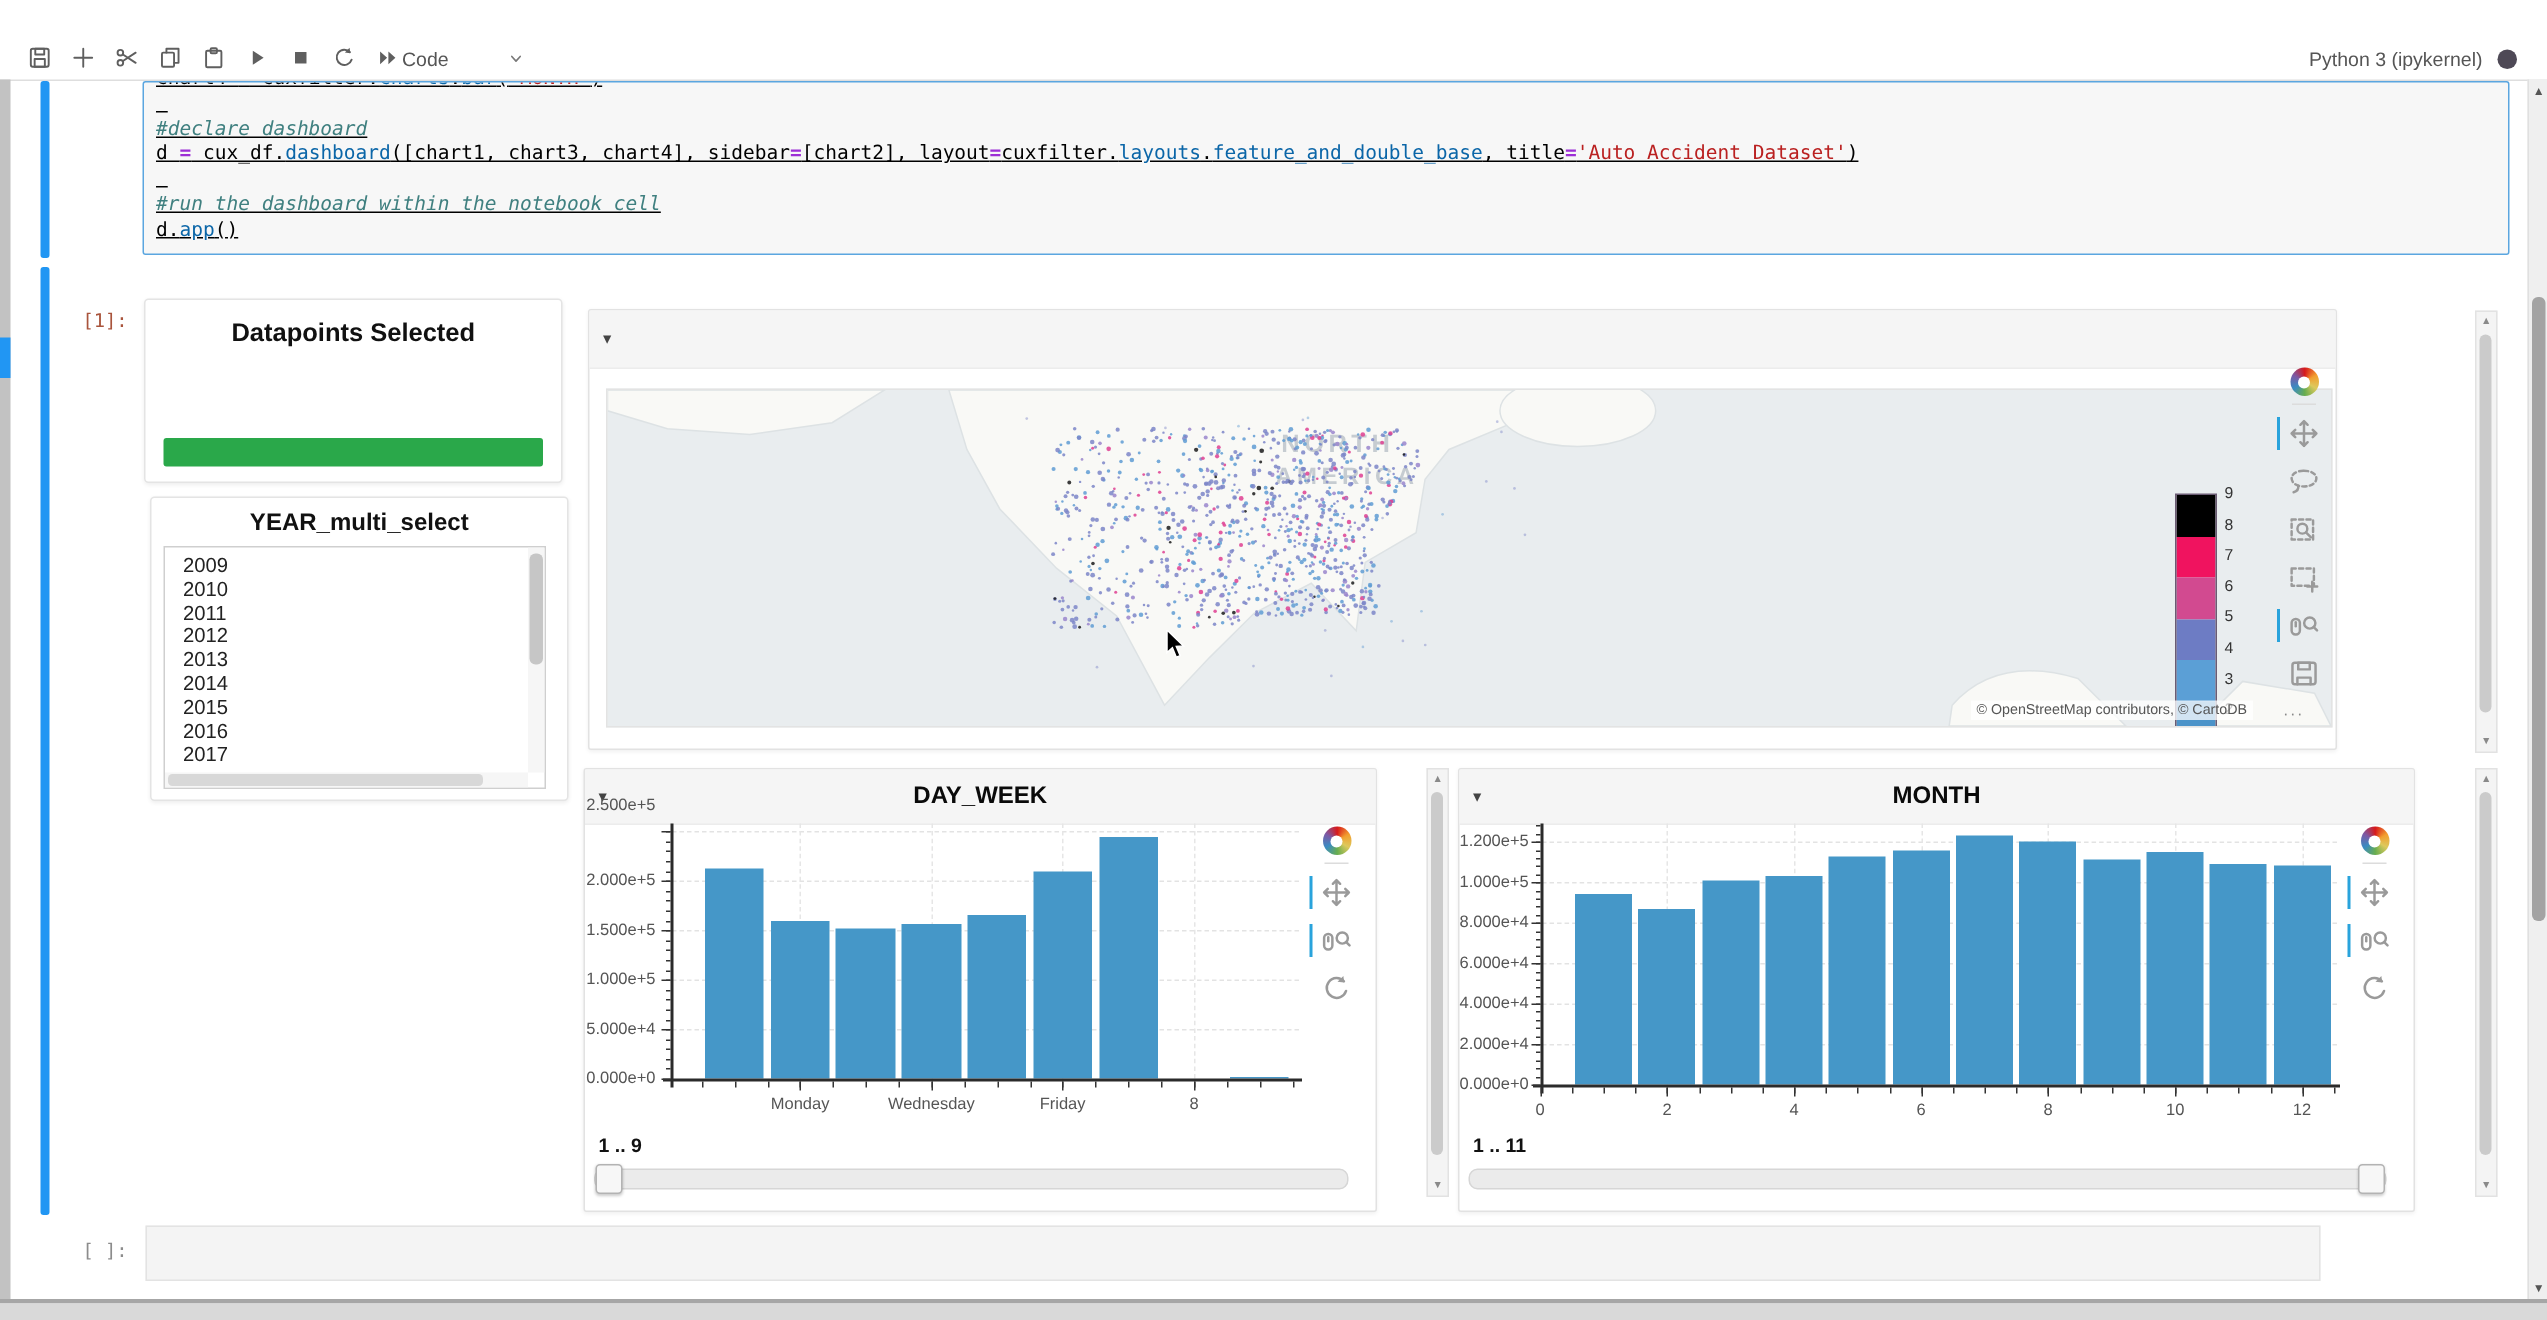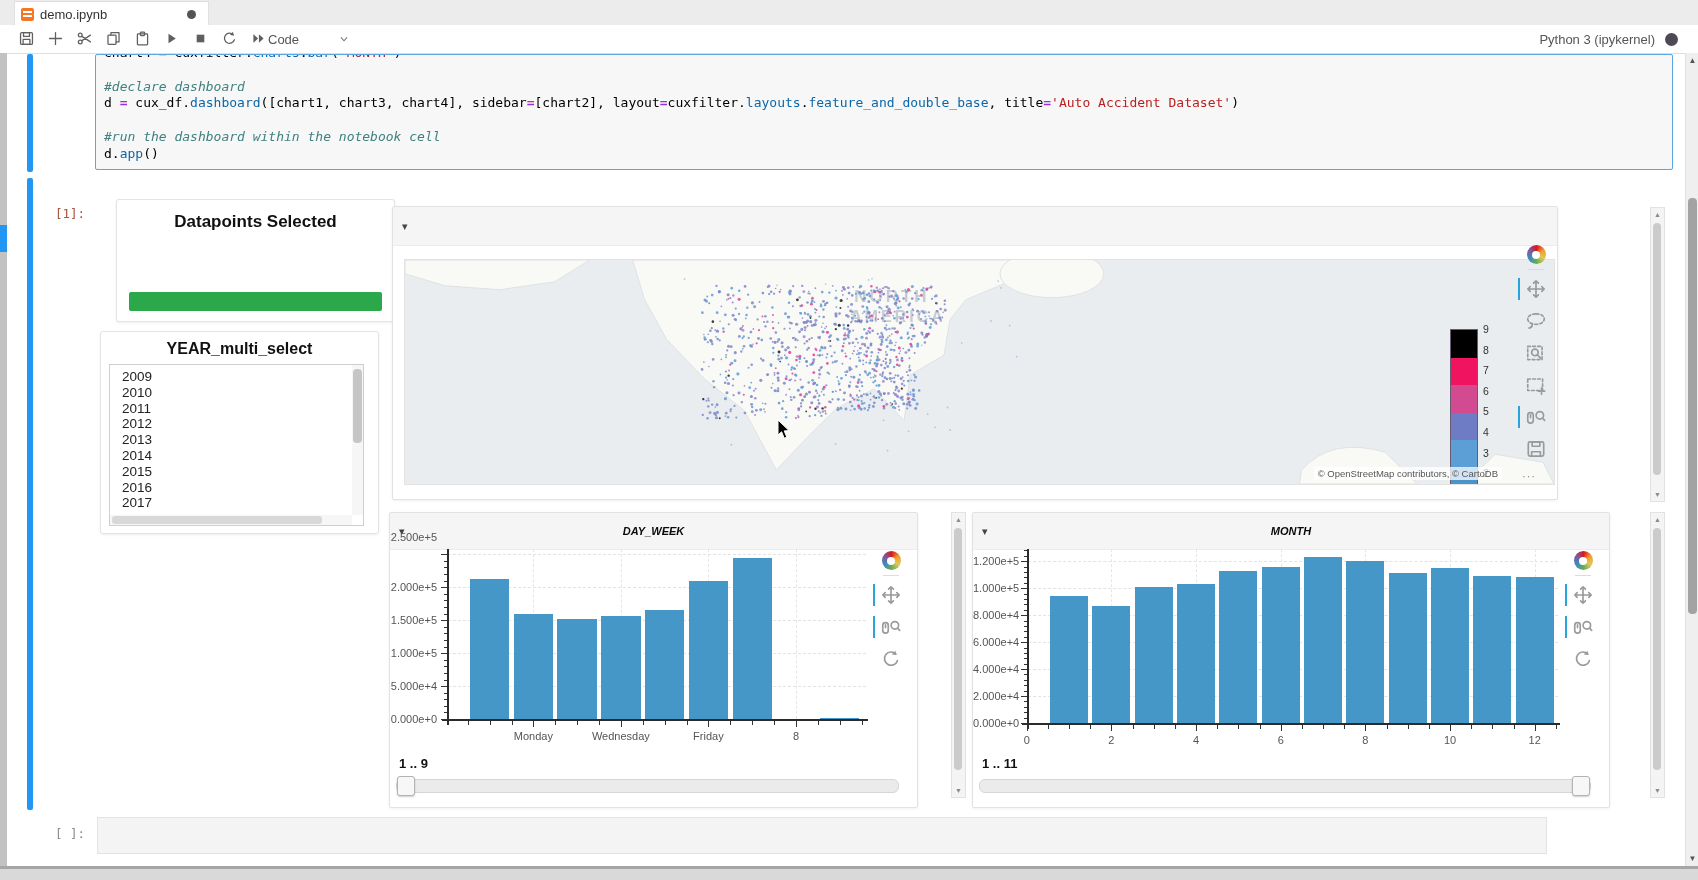--- a/index.html
+++ b/index.html
@@ -25,29 +25,29 @@
   #kernel{position:absolute;right:20px;top:0;height:28px;display:flex;align-items:center;gap:10px;font-size:13px;color:#555;}
   #kdot{width:13px;height:13px;border-radius:50%;background:#4e4956;}
   
   #leftstrip{left:0;top:53px;width:7px;height:813px;background:#c2c2c2;}
   #leftblue{left:0;top:225px;width:7px;height:27px;background:#2196f3;}
   .collapser{left:27px;width:6px;background:#2196f3;border-radius:2px;cursor:pointer;}
   
   #codecell{left:95px;top:54px;width:1576px;height:114px;background:#f7f7f7;
             border:1px solid #5ba6e0;border-radius:2px;overflow:hidden;}
   #codecell pre{margin:-10px 0 0 0;padding:0 0 0 8px;font-family:"DejaVu Sans Mono",monospace;
-                font-size:13px;line-height:16.8px;color:#000;}
+                font-size:13px;line-height:16.8px;color:#000;text-decoration:underline;}
   .tk-n{color:#000;} .tk-p{color:#0b66a8;} .tk-o{color:#9d2fd6;font-weight:bold;}
   .tk-s{color:#ba2121;} .tk-c{color:#408080;font-style:italic;}
   .prompt{font-family:"DejaVu Sans Mono",monospace;font-size:12.5px;}
   #outprompt{left:55px;top:206px;color:#a9543c;}
   #emptyprompt{left:55px;top:826px;color:#8c8c8c;}
   
   .card{background:#fff;border:1px solid #e4e4e4;border-radius:3px;box-shadow:0 1px 3px rgba(0,0,0,.07);}
-  #card1{left:116px;top:199px;width:277px;height:121px;}
+  #card1{left:96px;top:199px;width:277px;height:121px;}
   #card1 .ctitle{position:absolute;left:0;right:0;top:12px;text-align:center;font-size:17px;font-weight:bold;color:#111;}
   #card1 .cvalue{position:absolute;left:0;right:0;top:44px;text-align:center;font-size:23px;font-weight:bold;color:#1b1b1b;letter-spacing:.5px;}
   #greenbar{position:absolute;left:12px;right:12px;top:92px;height:19px;border-radius:2px;}
   #card2{left:100px;top:331px;width:277px;height:201px;}
   #card2 .ctitle{position:absolute;left:0;right:0;top:8px;text-align:center;font-size:16px;font-weight:bold;color:#111;}
   #yearbox{position:absolute;left:8px;top:32px;width:253px;height:160px;background:#fff;border:1px solid #cfcfcf;overflow:hidden;}
   #yearlist{position:absolute;left:0;top:4px;right:12px;font-size:13.5px;line-height:15.8px;color:#222;}
   #yearlist div{padding-left:12px;cursor:pointer;}
   #yvsb{position:absolute;right:0;top:0;width:11px;bottom:10px;background:#f6f6f6;}
   #yvsb .thumb{position:absolute;left:1px;top:4px;width:9px;height:74px;background:#c6c6c6;border-radius:4px;}
@@ -69,21 +69,21 @@
   #cblabels{position:absolute;left:1078px;top:63px;width:20px;font-size:10.5px;color:#333;}
   #cblabels div{height:20.6px;}
   .btoolbar{position:absolute;display:flex;flex-direction:column;align-items:center;color:#9a9a9a;}
   .btoolbar .ticon{width:22px;height:22px;margin:5px 0;position:relative;cursor:pointer;}
   .btoolbar .ticon.active:before{content:"";position:absolute;left:-7px;top:0px;width:2px;height:22px;background:#29a3dc;}
   .btoolbar .tsep{width:16px;height:1px;background:#dcdcdc;margin:3px 0;}
   .blogo{width:19px;height:19px;border-radius:50%;margin:4px 0 2px 0;position:relative;cursor:pointer;
          background:conic-gradient(#d7191c,#f29e2e,#ddc95c,#67ad4f,#3b8bc2,#7b5aa6,#d7191c);}
   .blogo:after{content:"";position:absolute;left:5.5px;top:5.5px;width:8px;height:8px;border-radius:50%;background:#fff;}
   
-  .chartpanel .phead{height:36px;} .chartpanel .ptitle{font-size:11px;font-style:italic;}
+  .chartpanel .phead{height:36px;} .chartpanel .ptitle{font-size:16px;}
   .plotwrap{position:absolute;left:0;top:0;right:0;bottom:0;}
   .gridh{position:absolute;border-top:1px dashed #e3e3e3;}
   .gridv{position:absolute;border-left:1px dashed #e6e6e6;}
   .bar{position:absolute;background:#4597c8;}
   .ylab{position:absolute;font-size:11px;color:#555;text-align:right;}
   .xlab{position:absolute;font-size:11px;color:#555;text-align:center;}
   .tickmark{position:absolute;background:#333;}
   .axis{position:absolute;background:#2b2b2b;}
   .rangelabel{position:absolute;font-size:13px;font-weight:bold;color:#111;}
   .slidertrack{position:absolute;height:12px;background:#ebebeb;border:1px solid #d6d6d6;border-radius:6px;cursor:pointer;}
@@ -99,27 +99,20 @@
   #emptycell{left:97px;top:817px;width:1448px;height:35px;background:#f4f4f4;border:1px solid #e3e3e3;}
   #botline{left:0;top:866px;width:1698px;height:3px;background:#a6a6a6;}
   #botband{left:0;top:869px;width:1698px;height:11px;background:#d9d9d9;}
   #cursor{left:777px;top:420px;width:18px;height:20px;}
 </style>
 </head>
 <body>
 
 <div id="stage">
 
-  <div id="tabbar" class="abs">
-    <div id="tab">
-      <span class="nbicon"></span>
-      <span class="tlabel">demo.ipynb</span>
-      <span id="dirty"></span>
-    </div>
-  </div>
 
   <div id="toolbar" class="abs">
     <div id="nbicons">
         <span class="tbi icon"><svg viewBox="0 0 20 20" width="17" height="17">
             <g>
               <rect x="3" y="3" width="14" height="14" rx="1.5"></rect>
               <rect x="6.5" y="3" width="7" height="4.5"></rect>
               <rect x="6" y="11" width="8" height="6"></rect>
             </g>
           </svg></span>

